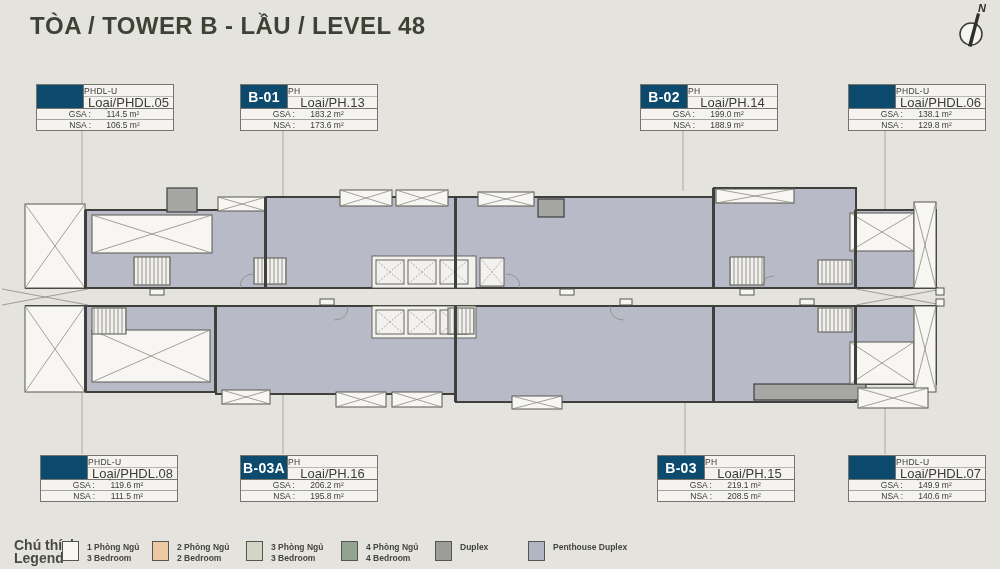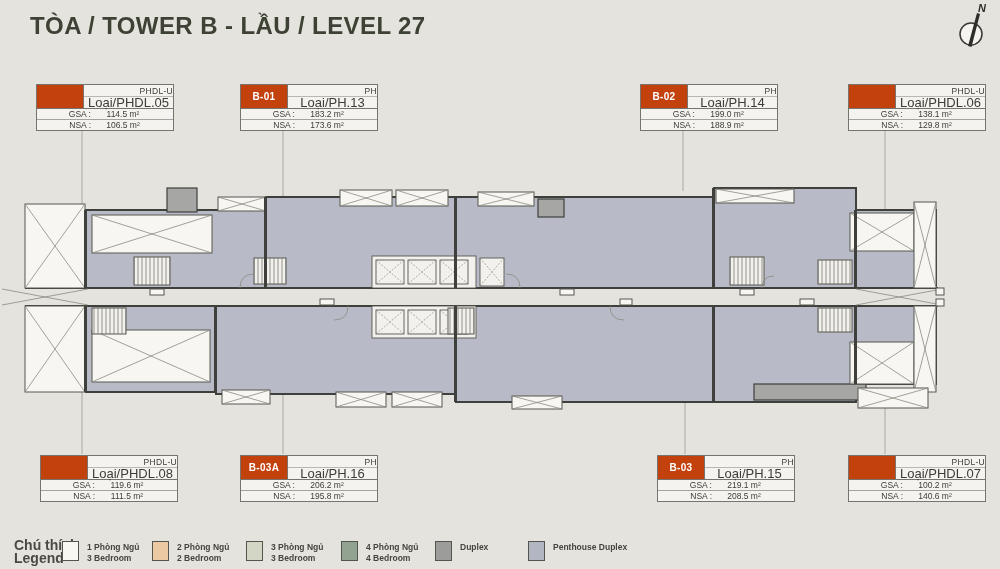--- a/index.html
+++ b/index.html
@@ -25,24 +25,24 @@
   .fp-dark{fill:#3f3f3c;}
   .fp-cell{fill:#f2f1ed;stroke:#57574f;stroke-width:.9;}
   .fp-dashx{stroke:#7a7a72;stroke-width:.6;stroke-dasharray:2 1.5;}
   .fp-leader{stroke:#a9a8a1;stroke-width:1;}
   .fp-stair{fill:#f2f1ed;stroke:#57574f;stroke-width:1;}
 
   
   .unit-card{position:absolute;width:138px;background:#f4f3ef;border:1px solid #75756d;
     box-sizing:border-box;color:#3c3c38;}
   .ul-top{display:flex;height:23px;border-bottom:1px solid #75756d;}
-  .ul-code{width:46px;background:#c2410c;color:#ffffff;display:flex;align-items:center;
-    justify-content:center;font-size:10px;font-weight:700;letter-spacing:.3px;text-align:right;}
+  .ul-code{width:46px;background:#0c4a6e;color:#ffffff;display:flex;align-items:center;
+    justify-content:center;font-size:14px;font-weight:700;letter-spacing:.3px;text-align:right;}
   .ul-right{flex:1;display:flex;flex-direction:column;border-left:1px solid #75756d;}
-  .ul-type{height:11px;line-height:12px;text-align:right;font-size:8.5px;
+  .ul-type{height:11px;line-height:12px;text-align:left;font-size:8.5px;
     border-bottom:1px solid #b8b7b0;letter-spacing:.3px;}
   .ul-loai{height:11px;line-height:11px;text-align:center;font-size:13px;}
   .ul-row{display:flex;height:10px;line-height:10px;font-size:8.5px;}
   .ul-row + .ul-row{border-top:1px solid #a3a3a3;}
   .ul-k{width:54px;text-align:right;}
   .ul-v{flex:1;text-align:center;padding-right:18px;}
 
   
   .legend-title{position:absolute;left:14px;top:539px;font-size:14px;line-height:13px;
     font-weight:700;color:#4a4a44;}
@@ -278,21 +278,21 @@
       <rect class="fp-white" x="740" y="289" width="14" height="6"></rect>
       <rect class="fp-white" x="800" y="299" width="14" height="6"></rect>
       <path class="fp-x" d="M240,288 q0,-14 14,-14"></path>
       <path class="fp-x" d="M520,288 q0,-14 -14,-14"></path>
       <path class="fp-x" d="M610,306 q0,14 14,14"></path>
       <path class="fp-x" d="M348,306 q0,14 -14,14"></path>
       <path class="fp-x" d="M762,288 q0,-12 12,-12"></path>
     </g>
   </svg>
 
-  <div class="page-title">TÒA / TOWER B - LẦU / LEVEL 27</div>
+  <div class="page-title">TÒA / TOWER B - LẦU / LEVEL 48</div>
 
   <div class="compass">
     <svg width="44" height="54" viewBox="0 0 44 54">
       <circle cx="17" cy="32" r="11" fill="#f5f4f0" stroke="#3a3a36" stroke-width="1.5"></circle>
       <polygon points="14,44 23,11 26,12 17.5,45" fill="#2e2e2a"></polygon>
     </svg>
     <span class="n">N</span>
   </div>
 
   <div class="unit-card" style="left:36px;top:84px">
@@ -424,21 +424,21 @@
   <div class="unit-card" style="left:848px;top:455px">
     <div class="ul-top">
         <div class="ul-code"></div>
       <div class="ul-right">
           <div class="ul-type">PHDL-U</div>
       <div class="ul-loai">Loại/PHDL.07</div>
         </div>
       </div>
     <div class="ul-row">
         <span class="ul-k">GSA :</span>
-        <span class="ul-v">100.2 m²</span>
+        <span class="ul-v">149.9 m²</span>
       </div>
     <div class="ul-row">
         <span class="ul-k">NSA :</span>
         <span class="ul-v">140.6 m²</span>
       </div>
   </div>
 
   <div class="legend-title">
     <div>Chú thích</div>
     <div>Legend</div>

